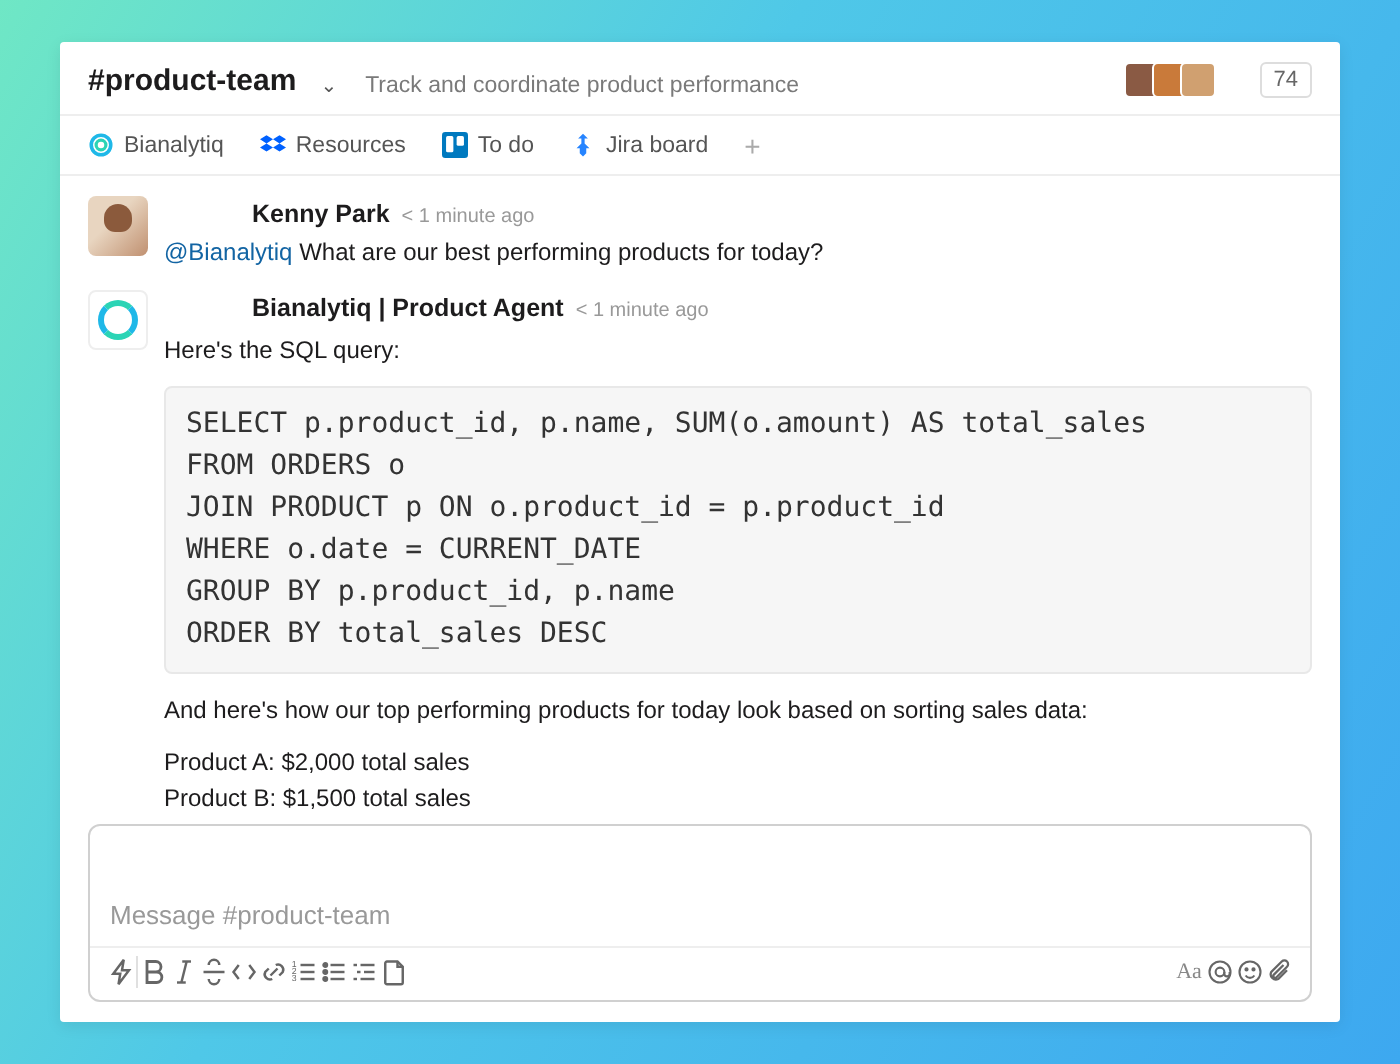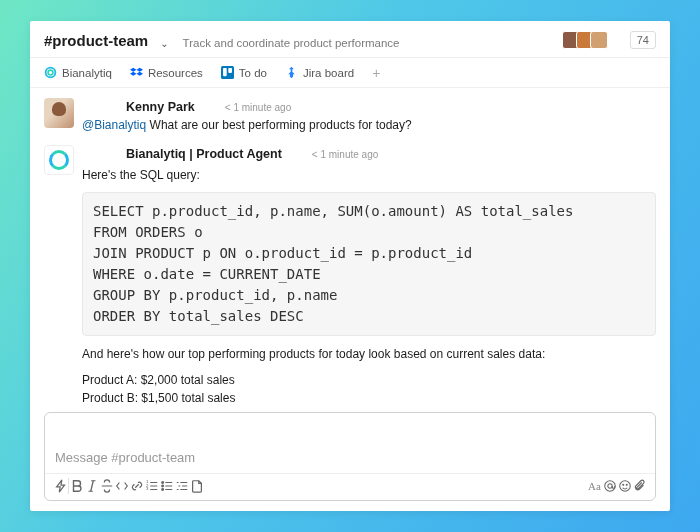--- a/index.html
+++ b/index.html
@@ -51,21 +51,21 @@
   .messages { flex: 1; overflow-y: auto; padding: 10px 14px 4px 14px; }
   .msg { display: flex; gap: 8px; margin-bottom: 10px; }
   .avatar { width: 30px; height: 30px; border-radius: 4px; flex-shrink: 0; overflow: hidden; }
   .avatar.kenny { background: linear-gradient(135deg,#e8d5c0 40%,#c09070 100%); position: relative; }
   .avatar.kenny::after { content:""; position:absolute; top:4px; left:8px; width:14px; height:14px; background: #8b5a3c; border-radius: 50% 50% 40% 40%; }
   .avatar.bot { background: #fff; border: 1px solid #eee; display:flex; align-items:center; justify-content:center; }
   .bot-ring { width: 20px; height: 20px; border-radius: 50%; border: 3px solid; border-color: #2bd4b5 #1fb8e8 #2bd4b5 #1fb8e8; }
   .msg-body { flex: 1; font-size: 12px; color: #1d1c1d; line-height: 1.45; }
   .msg-head { display: flex; align-items: baseline; gap: 6px; margin-bottom: 1px; padding-left: 44px; }
   .author { font-weight: 700; font-size: 12.5px; }
-  .ts { font-size: 10px; color: #999; margin-left: 24px; }
+  .ts { font-size: 10px; color: #999; }
   .mention { color: #1264a3; }
   .bot-text p { margin-bottom: 8px; }
   .sql-intro { margin-top: 4px; }
   .code-block {
     background: #f6f6f6; border: 1px solid #e8e8e8; border-radius: 4px;
     padding: 8px 10px; font-family: ui-monospace, Menlo, Consolas, monospace;
     font-size: 14px; color: #333; white-space: pre; overflow-x: auto;
     margin: 4px 0 10px 0; line-height: 1.5;
   }
   .results-list { line-height: 1.5; }
@@ -176,21 +176,21 @@
           <span class="author">Bianalytiq | Product Agent</span>
           <span class="ts">&lt; 1 minute ago</span>
         </div>
         <p class="sql-intro">Here's the SQL query:</p>
         <div class="code-block">SELECT p.product_id, p.name, SUM(o.amount) AS total_sales
 FROM ORDERS o
 JOIN PRODUCT p ON o.product_id = p.product_id
 WHERE o.date = CURRENT_DATE
 GROUP BY p.product_id, p.name
 ORDER BY total_sales DESC</div>
-        <p>And here's how our top performing products for today look based on current sales data:</p>
+        <p>And here's how our top performing products for today look based on sorting sales data:</p>
         <div class="results-list">
           <div>Product A: $2,000 total sales</div>
           <div>Product B: $1,500 total sales</div>
           <div>Product C: $1,200 total sales</div>
         </div>
       </div>
     </div>
 
   </div>
 

